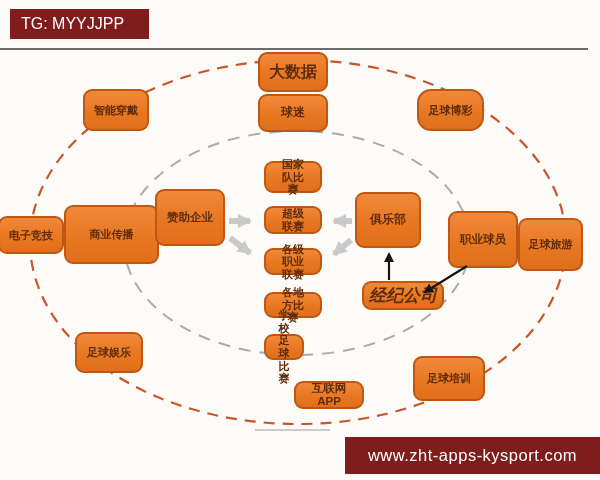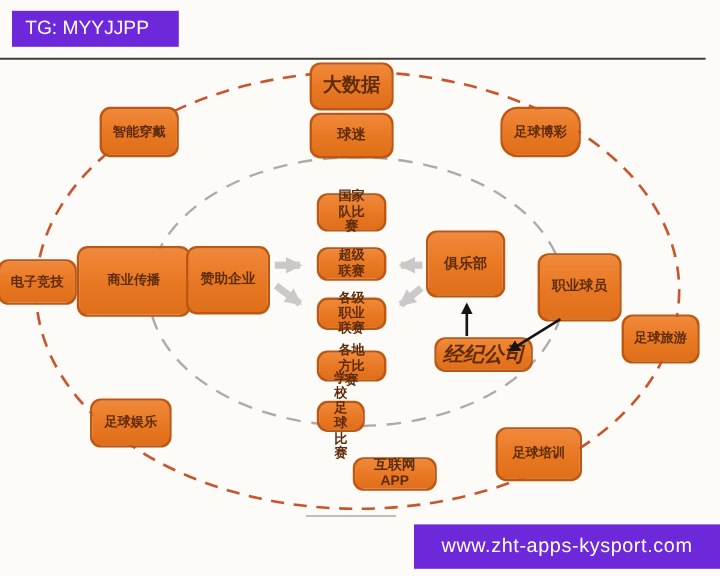--- a/index.html
+++ b/index.html
@@ -14,21 +14,21 @@
     position:absolute;z-index:1;box-sizing:border-box;
     background:linear-gradient(180deg,#f0893a 0%,#e87722 55%,#e06f1b 100%);
     border:2px solid #bd5712;border-radius:9px;
     color:#5e2c0a;font-weight:bold;
     display:flex;align-items:center;justify-content:center;
     text-align:center;line-height:1.15;
   }
   .node.ctr{padding:0 16px;font-size:11px;}
   .node.pre{white-space:pre-line;}
   .banner{
-    position:absolute;z-index:3;background:#6d28d9;color:#fff;
+    position:absolute;z-index:3;background:#7f1d1d;color:#fff;
     display:flex;align-items:center;font-weight:normal;
   }
   #tg-banner{left:10px;top:9px;width:128px;height:30px;font-size:16px;padding-left:11px;}
   #site-banner{left:345px;top:437px;width:255px;height:37px;font-size:16.5px;justify-content:center;letter-spacing:.5px;}
 </style>
 </head>
 <body>
 
 <div class="canvas">
 
@@ -48,32 +48,32 @@
     <line x1="351" y1="240" x2="334" y2="254" stroke="#c9c9c9" stroke-width="6" marker-end="url(#ag)"></line>
   </svg>
 
   <div class="node" style="left:258px;top:52px;width:70px;height:40px;font-size:16px;">大数据</div>
   <div class="node" style="left:258px;top:94px;width:70px;height:38px;font-size:12px;">球迷</div>
   <div class="node" style="left:83px;top:89px;width:66px;height:42px;font-size:11px;">智能穿戴</div>
   <div class="node" style="left:417px;top:89px;width:67px;height:42px;font-size:11px;border-radius:14px;">足球博彩</div>
 
   <div class="node" style="left:-2px;top:216px;width:66px;height:38px;font-size:11px;">电子竞技</div>
   <div class="node" style="left:64px;top:205px;width:95px;height:59px;font-size:11px;">商业传播</div>
-  <div class="node" style="left:155px;top:205px;width:70px;height:57px;font-size:11.5px;">赞助企业</div>
+  <div class="node" style="left:155px;top:189px;width:70px;height:57px;font-size:11.5px;">赞助企业</div>
 
   <div class="node ctr" style="left:264px;top:161px;width:58px;height:32px;">国家队比赛</div>
   <div class="node ctr" style="left:264px;top:206px;width:58px;height:28px;">超级联赛</div>
   <div class="node ctr" style="left:264px;top:248px;width:58px;height:27px;">各级职业联赛</div>
   <div class="node ctr" style="left:264px;top:292px;width:58px;height:26px;">各地方比赛</div>
   <div class="node ctr" style="left:264px;top:334px;width:40px;height:26px;">学校足球比赛</div>
 
   <div class="node" style="left:355px;top:192px;width:66px;height:56px;font-size:12px;">俱乐部</div>
   <div class="node" style="left:362px;top:281px;width:82px;height:29px;font-size:17px;font-style:italic;">经纪公司</div>
   <div class="node" style="left:448px;top:211px;width:70px;height:57px;font-size:11.5px;font-family:Liberation Serif, serif;">职业球员</div>
-  <div class="node" style="left:518px;top:218px;width:65px;height:41px;font-size:11px;margin-top:44px;">足球旅游</div>
+  <div class="node" style="left:518px;top:218px;width:65px;height:53px;font-size:11px;">足球旅游</div>
 
   <div class="node" style="left:75px;top:332px;width:68px;height:41px;font-size:11px;">足球娱乐</div>
   <div class="node" style="left:413px;top:356px;width:72px;height:45px;font-size:11px;">足球培训</div>
   <div class="node pre" style="left:258px;top:381px;width:70px;height:28px;font-size:11.5px;margin-left:36px;">互联网
 APP</div>
 
   <svg id="fg-layer" class="layer" width="600" height="480">
     <defs>
       <marker id="ab" markerUnits="userSpaceOnUse" markerWidth="12" markerHeight="12" refX="8" refY="5" orient="auto">
         <path d="M0,0 L10,5 L0,10 Z" fill="#151515"></path>

